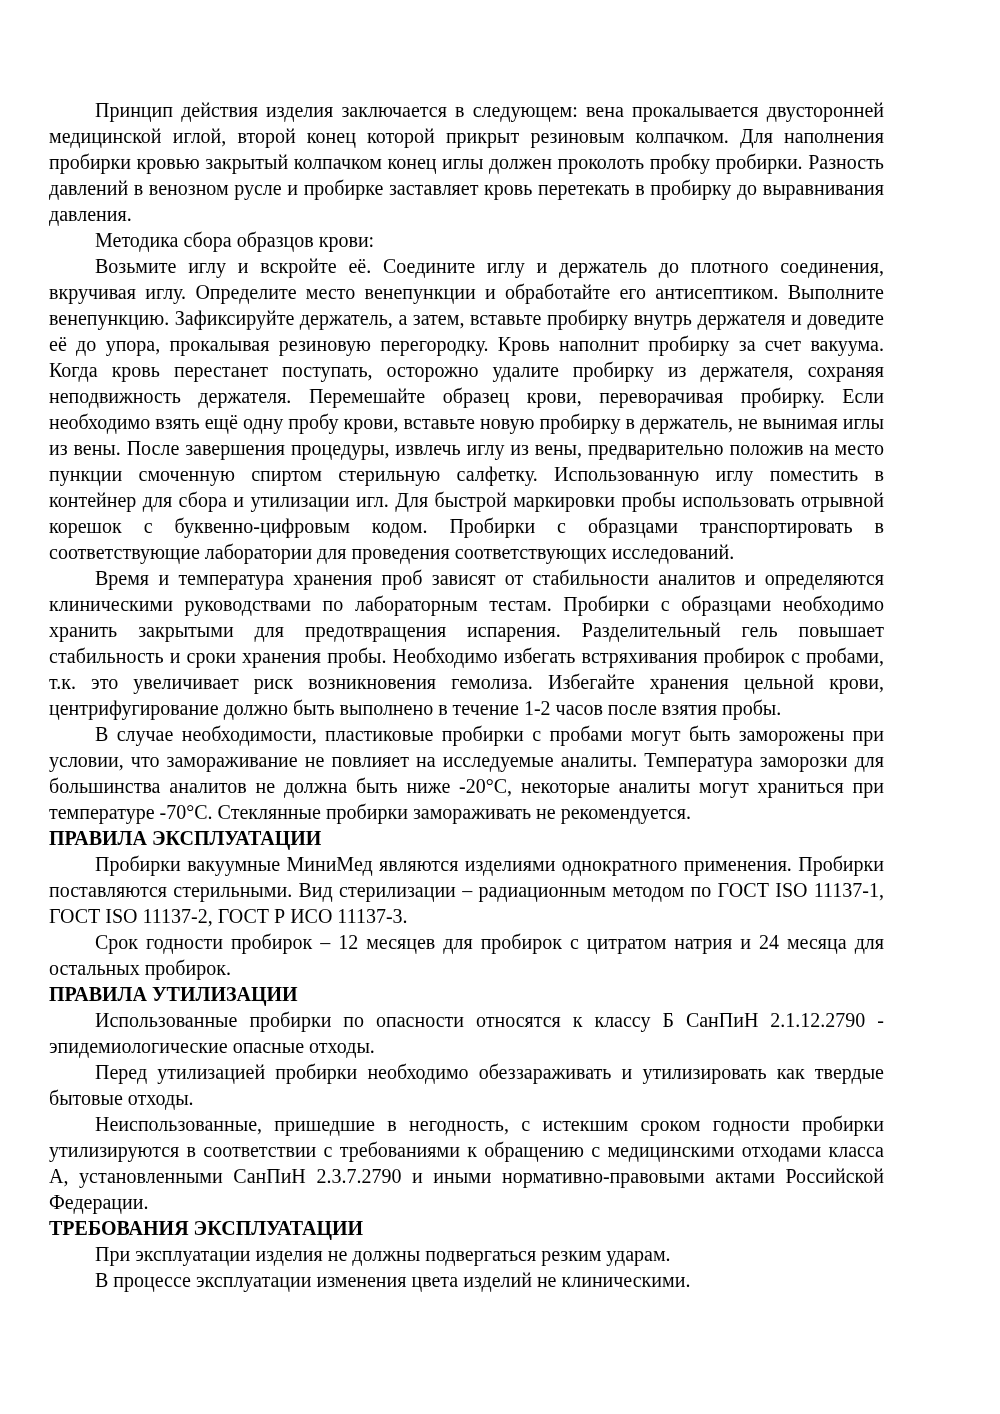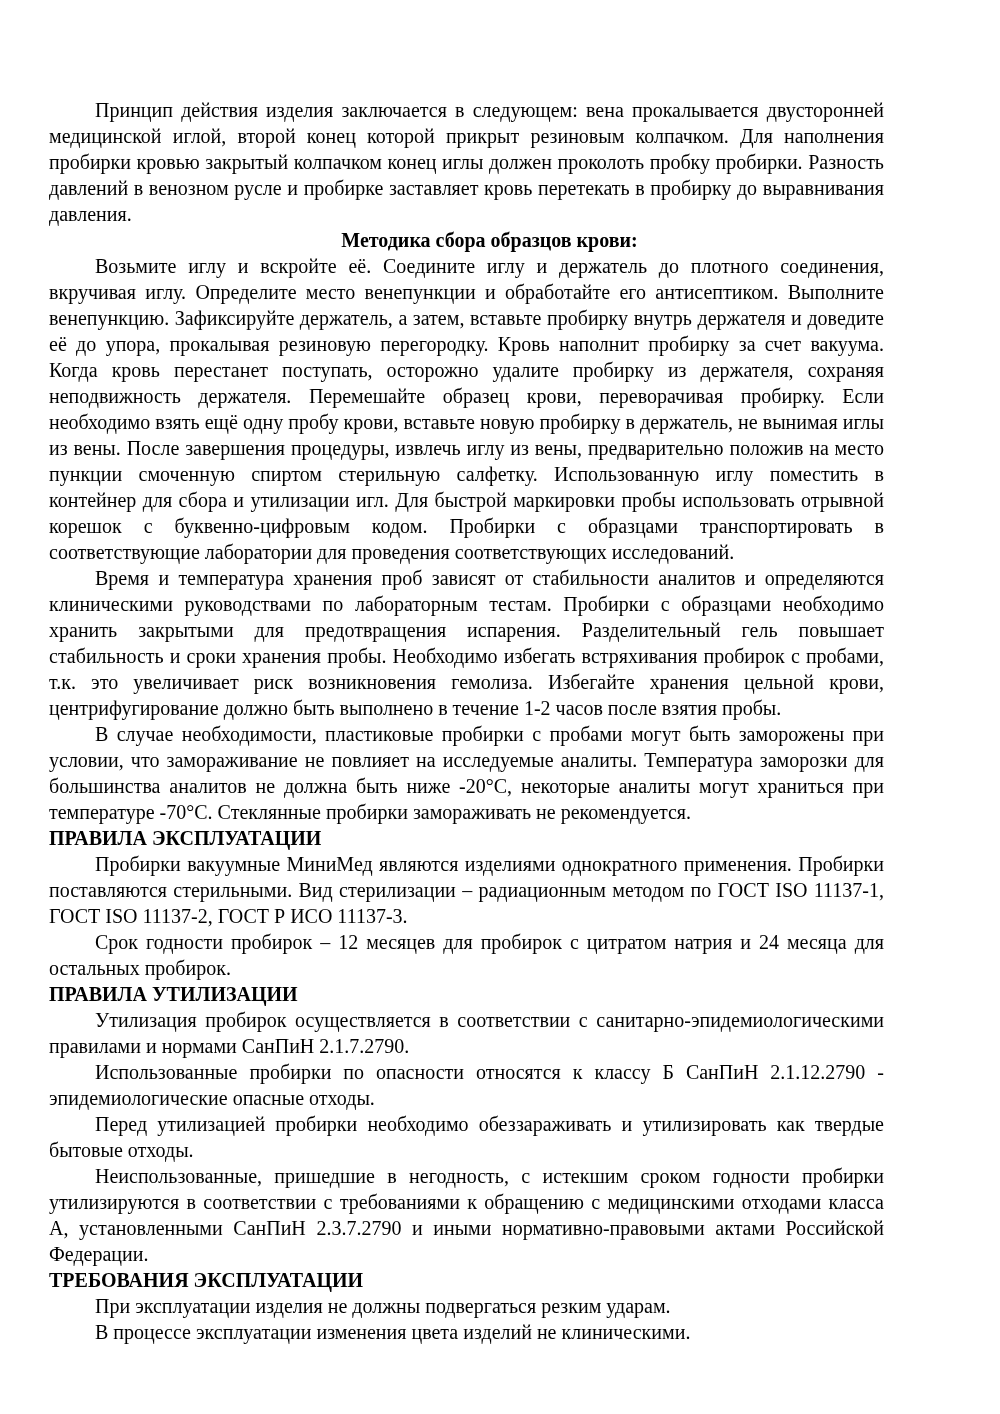--- a/index.html
+++ b/index.html
@@ -21,23 +21,22 @@
     color: #000000;
     font-family: "Liberation Serif", "DejaVu Serif", serif;
     font-size: 20px;
     line-height: 26px;
   }
   .para {
     text-align: justify;
     text-indent: 46px;
   }
   .subheading {
-    font-weight: bold;
+    font-weight: normal;
     text-indent: 46px;
-    text-align: center;
   }
   .heading {
     font-weight: bold;
     text-align: left;
   }
   .gap-before {
     margin-top: 30px;
   }
 </style>
 </head>
@@ -46,20 +45,19 @@
 <div class="page">
   <p class="para">Принцип действия изделия заключается в следующем: вена прокалывается двусторонней медицинской иглой, второй конец которой прикрыт резиновым колпачком. Для наполнения пробирки кровью закрытый колпачком конец иглы должен проколоть пробку пробирки. Разность давлений в венозном русле и пробирке заставляет кровь перетекать в пробирку до выравнивания давления.</p>
   <p class="subheading">Методика сбора образцов крови:</p>
   <p class="para">Возьмите иглу и вскройте её. Соедините иглу и держатель до плотного соединения, вкручивая иглу. Определите место венепункции и обработайте его антисептиком. Выполните венепункцию. Зафиксируйте держатель, а затем, вставьте пробирку внутрь держателя и доведите её до упора, прокалывая резиновую перегородку. Кровь наполнит пробирку за счет вакуума. Когда кровь перестанет поступать, осторожно удалите пробирку из держателя, сохраняя неподвижность держателя. Перемешайте образец крови, переворачивая пробирку. Если необходимо взять ещё одну пробу крови, вставьте новую пробирку в держатель, не вынимая иглы из вены. После завершения процедуры, извлечь иглу из вены, предварительно положив на место пункции смоченную спиртом стерильную салфетку. Использованную иглу поместить в контейнер для сбора и утилизации игл. Для быстрой маркировки пробы использовать отрывной корешок с буквенно-цифровым кодом. Пробирки с образцами транспортировать в соответствующие лаборатории для проведения соответствующих исследований.</p>
   <p class="para">Время и температура хранения проб зависят от стабильности аналитов и определяются клиническими руководствами по лабораторным тестам. Пробирки с образцами необходимо хранить закрытыми для предотвращения испарения. Разделительный гель повышает стабильность и сроки хранения пробы. Необходимо избегать встряхивания пробирок с пробами, т.к. это увеличивает риск возникновения гемолиза. Избегайте хранения цельной крови, центрифугирование должно быть выполнено в течение 1-2 часов после взятия пробы.</p>
   <p class="para">В случае необходимости, пластиковые пробирки с пробами могут быть заморожены при условии, что замораживание не повлияет на исследуемые аналиты. Температура заморозки для большинства аналитов не должна быть ниже -20°С, некоторые аналиты могут храниться при температуре -70°С. Стеклянные пробирки замораживать не рекомендуется.</p>
   <p class="heading gap-before">ПРАВИЛА ЭКСПЛУАТАЦИИ</p>
   <p class="para">Пробирки вакуумные МиниМед являются изделиями однократного применения. Пробирки поставляются стерильными. Вид стерилизации – радиационным методом по ГОСТ ISO 11137-1, ГОСТ ISO 11137-2, ГОСТ Р ИСО 11137-3.</p>
   <p class="para">Срок годности пробирок – 12 месяцев для пробирок с цитратом натрия и 24 месяца для остальных пробирок.</p>
   <p class="heading">ПРАВИЛА УТИЛИЗАЦИИ</p>
-  <p class="para">Утилизация пробирок осуществляется в соответствии с санитарно-эпидемиологическими правилами и нормами СанПиН 2.1.7.2790.</p>
   <p class="para">Использованные пробирки по опасности относятся к классу Б СанПиН 2.1.12.2790 - эпидемиологические опасные отходы.</p>
   <p class="para">Перед утилизацией пробирки необходимо обеззараживать и утилизировать как твердые бытовые отходы.</p>
   <p class="para">Неиспользованные, пришедшие в негодность, с истекшим сроком годности пробирки утилизируются в соответствии с требованиями к обращению с медицинскими отходами класса А, установленными СанПиН 2.3.7.2790 и иными нормативно-правовыми актами Российской Федерации.</p>
   <p class="heading">ТРЕБОВАНИЯ ЭКСПЛУАТАЦИИ</p>
   <p class="para">При эксплуатации изделия не должны подвергаться резким ударам.</p>
   <p class="para">В процессе эксплуатации изменения цвета изделий не клиническими.</p>
 </div>
 
 </body></html>

